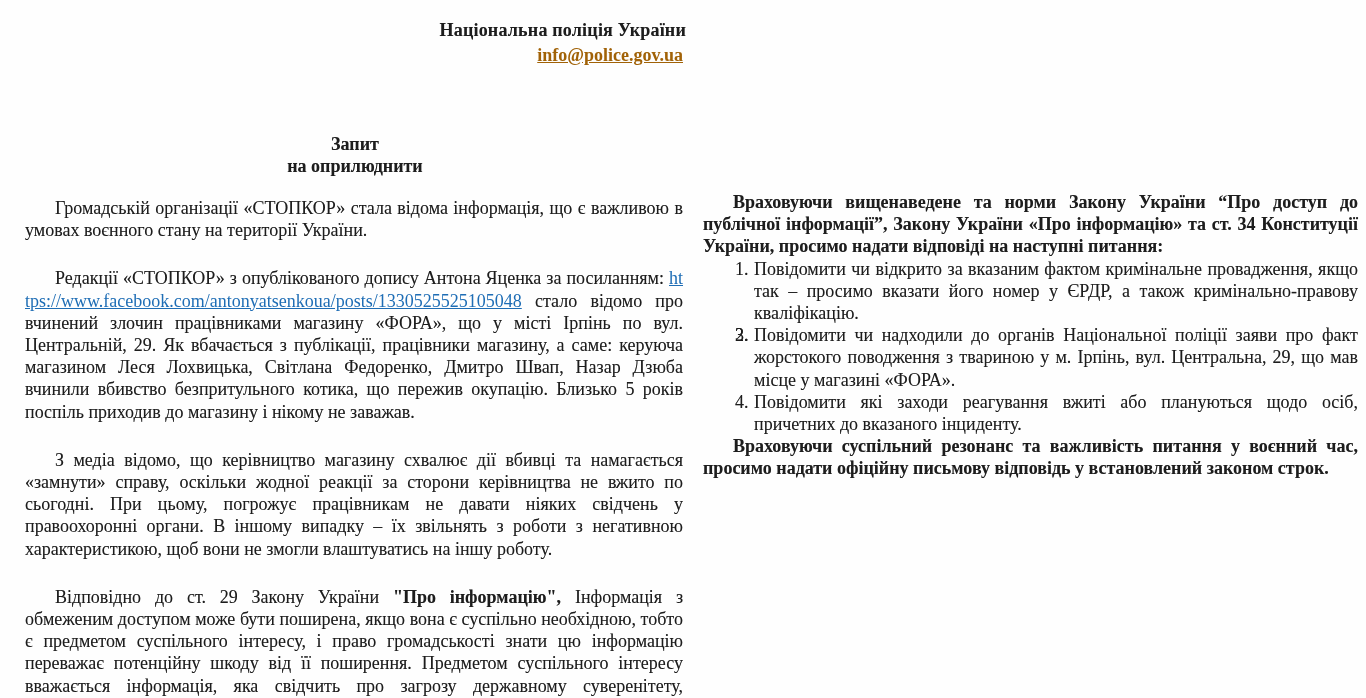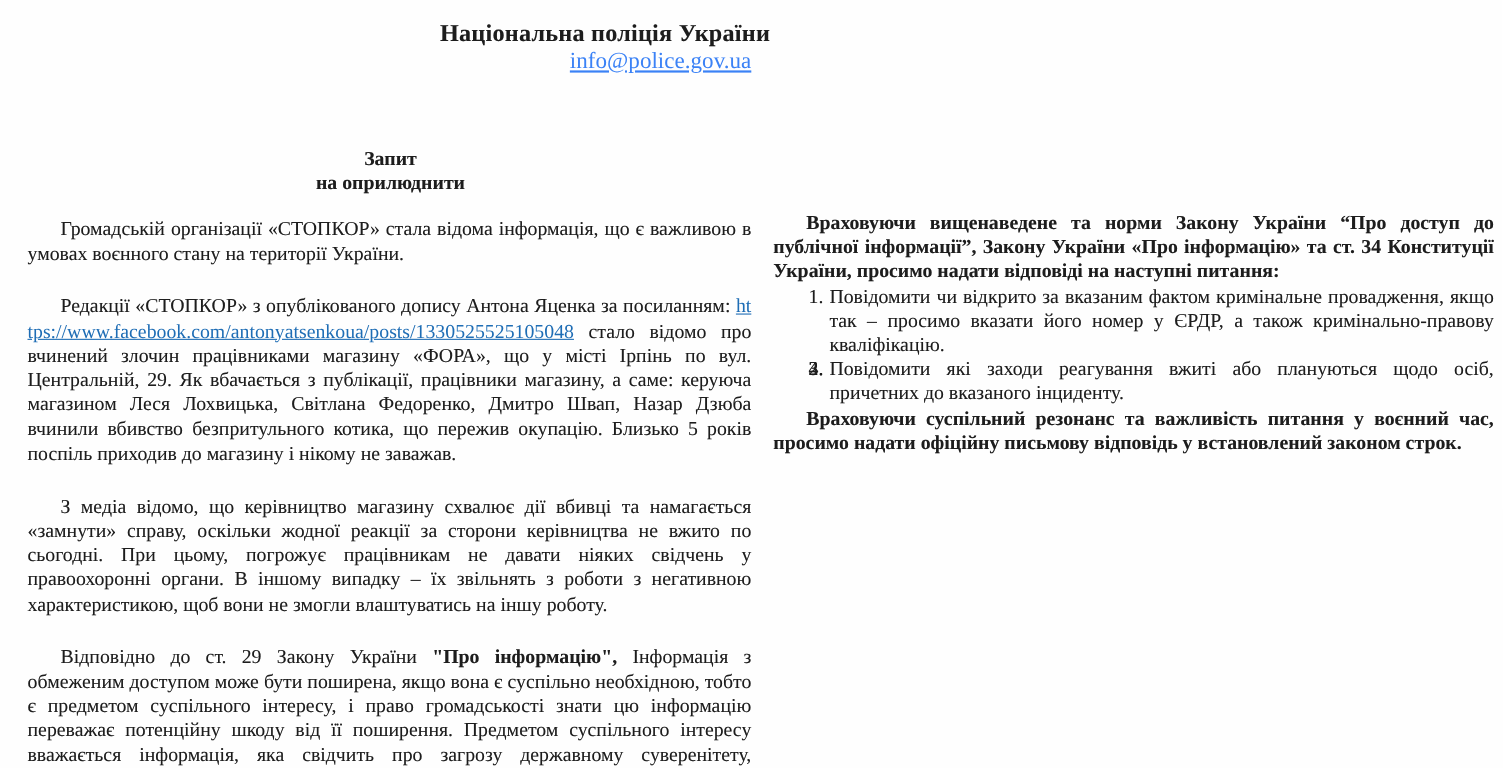--- a/index.html
+++ b/index.html
@@ -18,33 +18,34 @@
   
   .addr {
     position: absolute;
     top: 19px;
     left: 400px;
     width: 286px;
     text-align: right;
   }
   .addr-name {
     font-weight: bold;
-    font-size: 22px;
+    font-size: 18px;
     letter-spacing: 0.2px;
     white-space: nowrap;
   }
   .addr-email {
     display: inline-block;
     margin-top: 3px;
     padding-right: 3px;
-    font-size: 21px;
-    color: #3b82f6;
+    font-size: 18px;
+    color: #a16207;
     text-decoration: underline;
     cursor: pointer;
     text-shadow: none;
+    font-weight: bold;
   }
   
   .title {
     position: absolute;
     top: 133px;
     left: 25px;
     width: 660px;
     text-align: center;
     font-weight: bold;
   }
@@ -101,20 +102,21 @@
     <div class="qlist">
       <div class="li">
         <span class="num">1.</span>
         <span>Повідомити чи відкрито за вказаним фактом кримінальне провадження, якщо так – просимо вказати його номер у ЄРДР, а також кримінально-правову кваліфікацію.</span>
       </div>
       <div class="li">
         <span class="num">2.</span>
       </div>
       <div class="li">
         <span class="num">3.</span>
+        <span>Повідомити чи надходили до органів Національної поліції заяви про факт жорстокого поводження з твариною у м. Ірпінь, вул. Центральна, 29, що мав місце у магазині «ФОРА».</span>
       </div>
       <div class="li">
         <span class="num">4.</span>
         <span>Повідомити які заходи реагування вжиті або плануються щодо осіб, причетних до вказаного інциденту.</span>
       </div>
     </div>
 
     <p class="indent bold gap-top"><span>Враховуючи суспільний резонанс та важливість питання у воєнний час, просимо надати офіційну письмову відповідь у встановлений законом строк.</span></p>
   </div>
 

